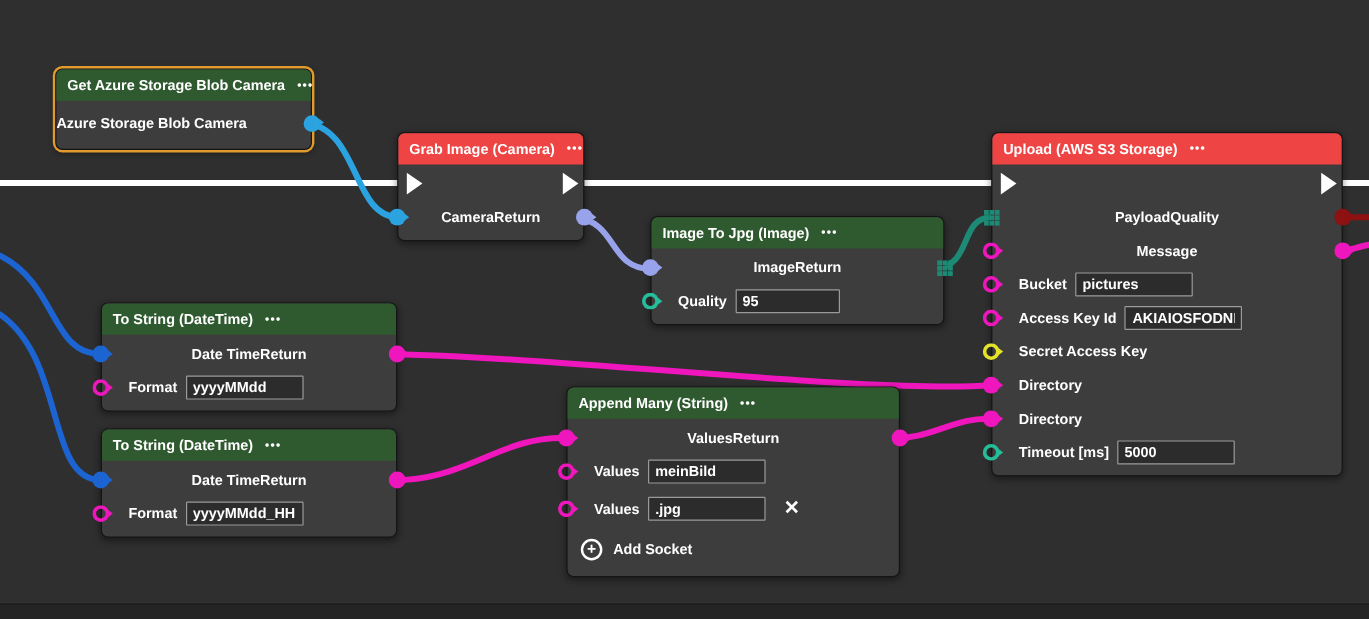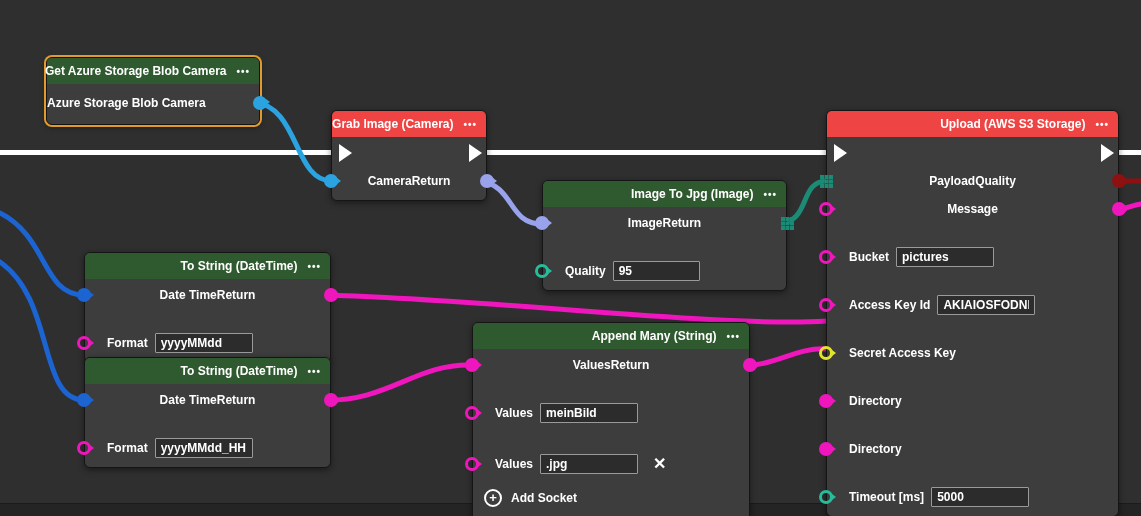--- a/index.html
+++ b/index.html
@@ -17,32 +17,32 @@
   .node{
     position:absolute;z-index:2;
     background:#3d3d3d;
     border:1px solid #151515;
     border-radius:6px;
     box-shadow:0 2px 6px rgba(0,0,0,.45);
     color:#fff;font-size:12px;font-weight:bold;
   }
   .node.selected{box-shadow:0 0 0 2px #e09a2e,0 2px 6px rgba(0,0,0,.45);}
   .hdr{
-    height:26px;display:flex;align-items:center;justify-content:flex-end;
+    height:26px;display:flex;align-items:center;justify-content:flex-start;
     padding:0 9px;border-radius:5px 5px 0 0;
     font-size:12px;font-weight:bold;white-space:nowrap;
   }
   .hdr-green{background:#2f5a2f;}
   .hdr-blue{background:#ef4444;}
   .menu{font-size:10px;letter-spacing:1px;margin-left:10px;cursor:pointer;}
   .body{padding:2px 0 5px 0;}
   .row{position:relative;height:28px;display:flex;align-items:center;}
   .row.h33{height:33px;}
   .row.h34{height:34px;}
-  .row.l{padding-left:22px;margin-top:20px;}
+  .row.l{padding-left:22px;}
   .row.r{justify-content:flex-start;padding-right:22px;}
   .row.lr{justify-content:center;padding:0 22px;}
   .grp{display:flex;align-items:center;}
   .lbl{font-size:12px;font-weight:bold;white-space:nowrap;}
   
   .sock{position:absolute;top:50%;margin-top:-7px;width:14px;height:14px;border-radius:50%;}
   .sock.left{left:-8px;}
   .sock.right{right:-8px;}
   .sock.fill{background:currentColor;}
   .sock.hollow{box-shadow:inset 0 0 0 3px currentColor;}

